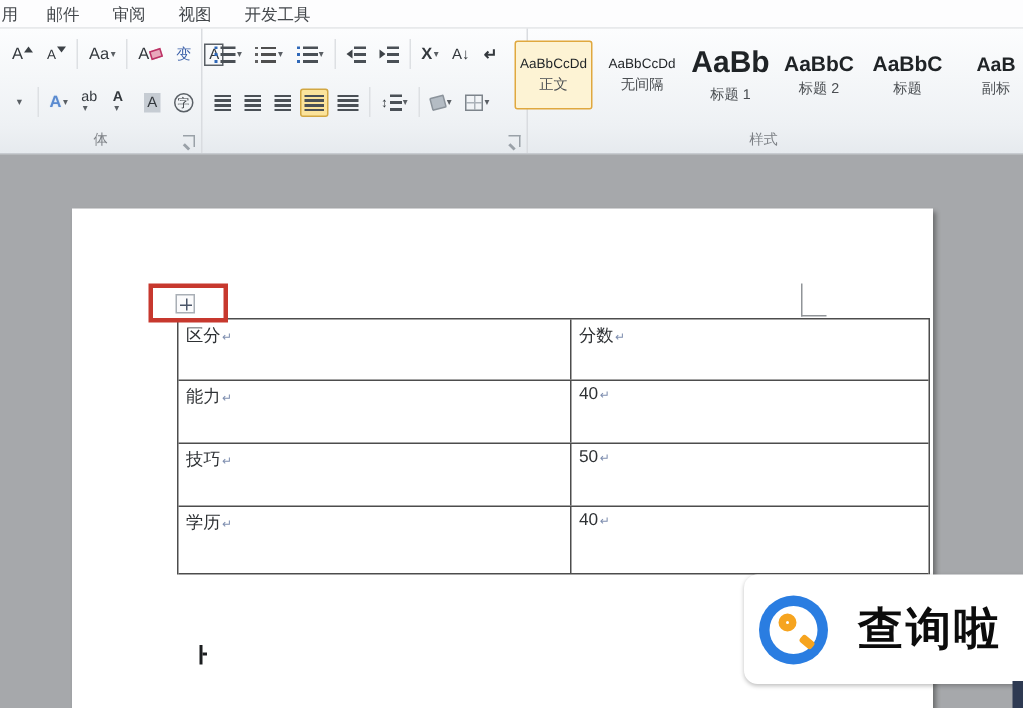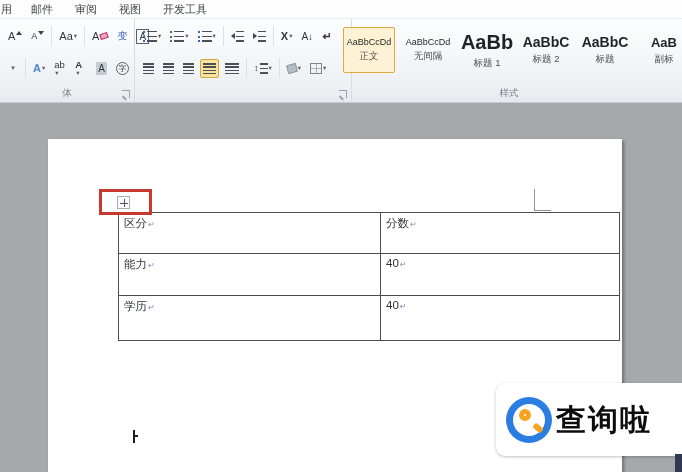--- a/index.html
+++ b/index.html
@@ -120,21 +120,21 @@
     background:#fff; border-radius:9px; box-shadow:0 1px 3px rgba(0,0,0,.25);
     display:flex; align-items:center; padding-left:10px; }
   .wm-ic { width:46px; height:46px; border-radius:50%; background:#2a7de1;
     position:relative; flex:none; }
   .wm-ic .inner { position:absolute; left:7px; top:7px; width:32px; height:32px;
     border-radius:50%; background:#fff; }
   .wm-ic .lens { position:absolute; left:13px; top:12px; width:12px; height:12px;
     border:5px solid #f6a41f; border-radius:50%; }
   .wm-ic .hdl { position:absolute; left:27px; top:28px; width:10px; height:6px;
     background:#f6a41f; border-radius:2px; transform:rotate(40deg); }
-  .wm-txt { margin-left:4px;text-align:center; }
+  .wm-txt { margin-left:20px;text-align:center; }
   .wm-title { font-family:"Liberation Serif", serif; font-size:30px; font-weight:bold;
     color:#0c0c0c; letter-spacing:2px; line-height:30px; }
   .wm-domain { font-size:12.5px; font-weight:bold; color:#0c0c0c; margin-top:1px; }
   .corner-strip { position:absolute; right:0; bottom:0; width:7px; height:18px; background:#2e3a52; }
 </style>
 </head>
 <body>
 
 <div id="app">
 
@@ -300,20 +300,24 @@
 
       <div class="wtable">
         <div class="trow">
           <div class="tcell c1"><span>区分</span><span class="cellmark">↵</span></div>
           <div class="tcell c2"><span>分数</span><span class="cellmark">↵</span></div>
         </div>
         <div class="trow" style="height:42px">
           <div class="tcell c1"><span>能力</span><span class="cellmark">↵</span></div>
           <div class="tcell c2"><span>40</span><span class="cellmark">↵</span></div>
         </div>
+        <div class="trow" style="height:42px">
+          <div class="tcell c1"><span>技巧</span><span class="cellmark">↵</span></div>
+          <div class="tcell c2"><span>50</span><span class="cellmark">↵</span></div>
+        </div>
         <div class="trow" style="height:45px">
           <div class="tcell c1"><span>学历</span><span class="cellmark">↵</span></div>
           <div class="tcell c2"><span>40</span><span class="cellmark">↵</span></div>
         </div>
       </div>
 
       <style>.wtable .trow:first-child{height:41px}</style>
 
       <div class="handle">
           <i></i>

